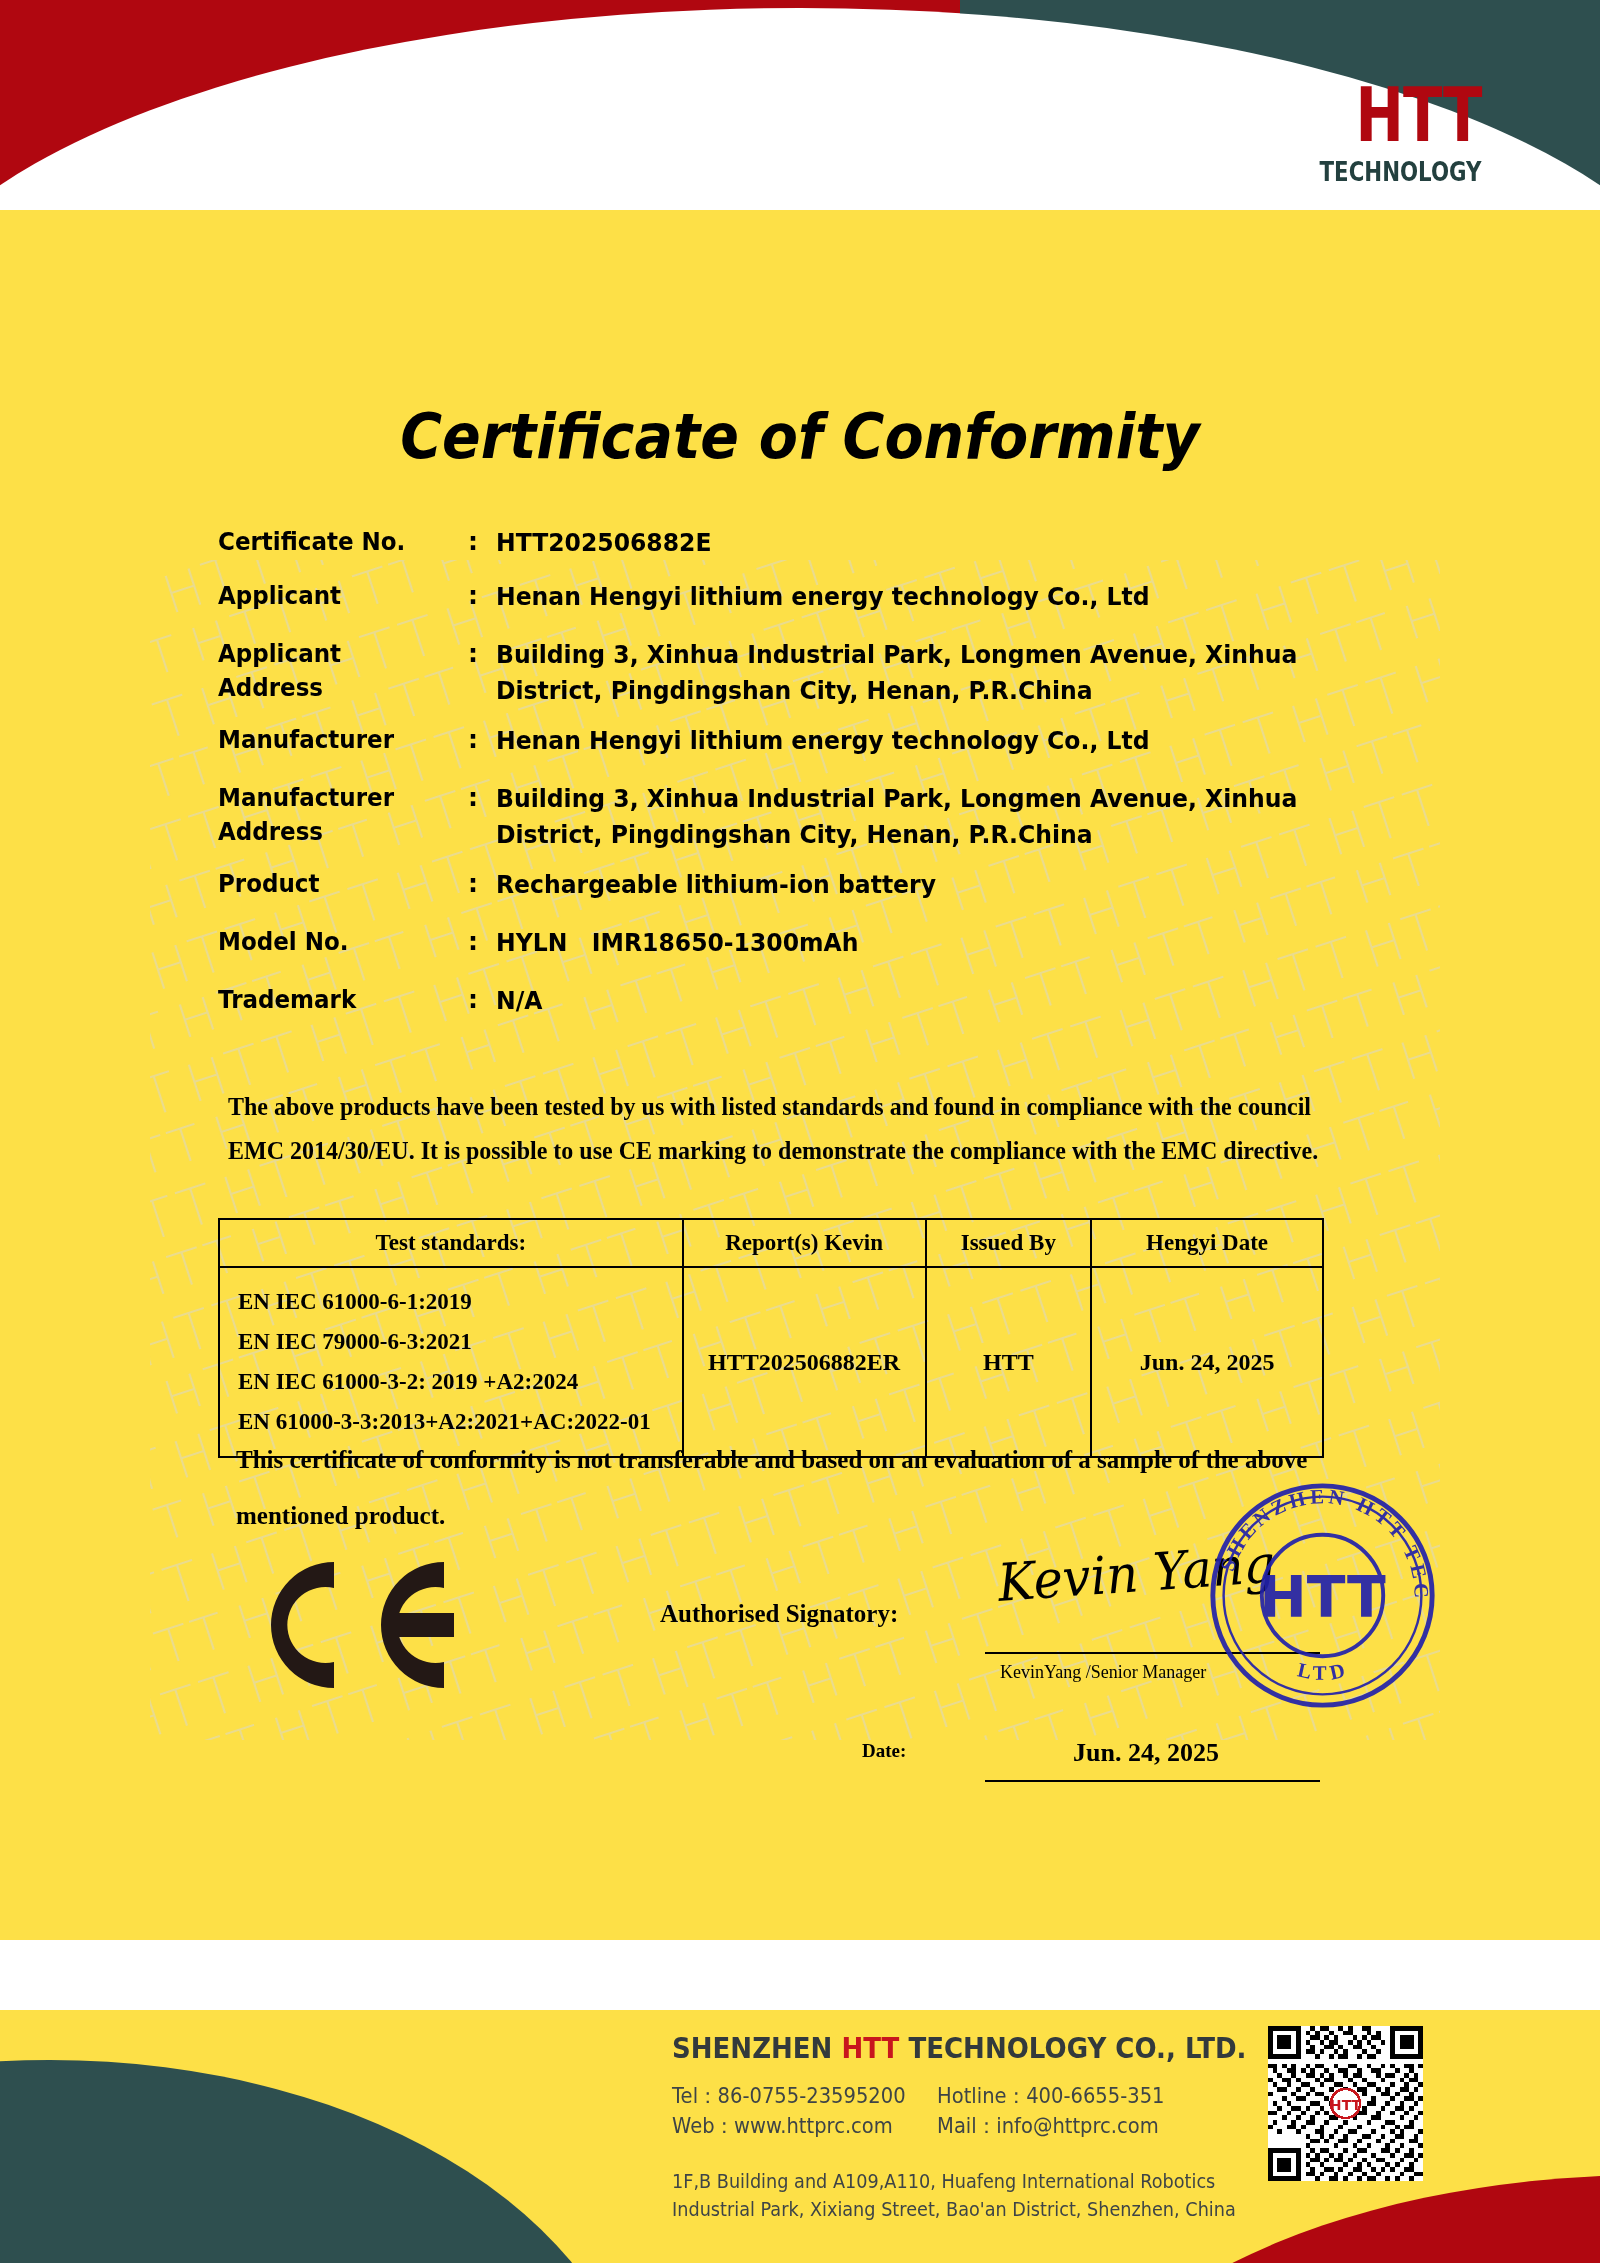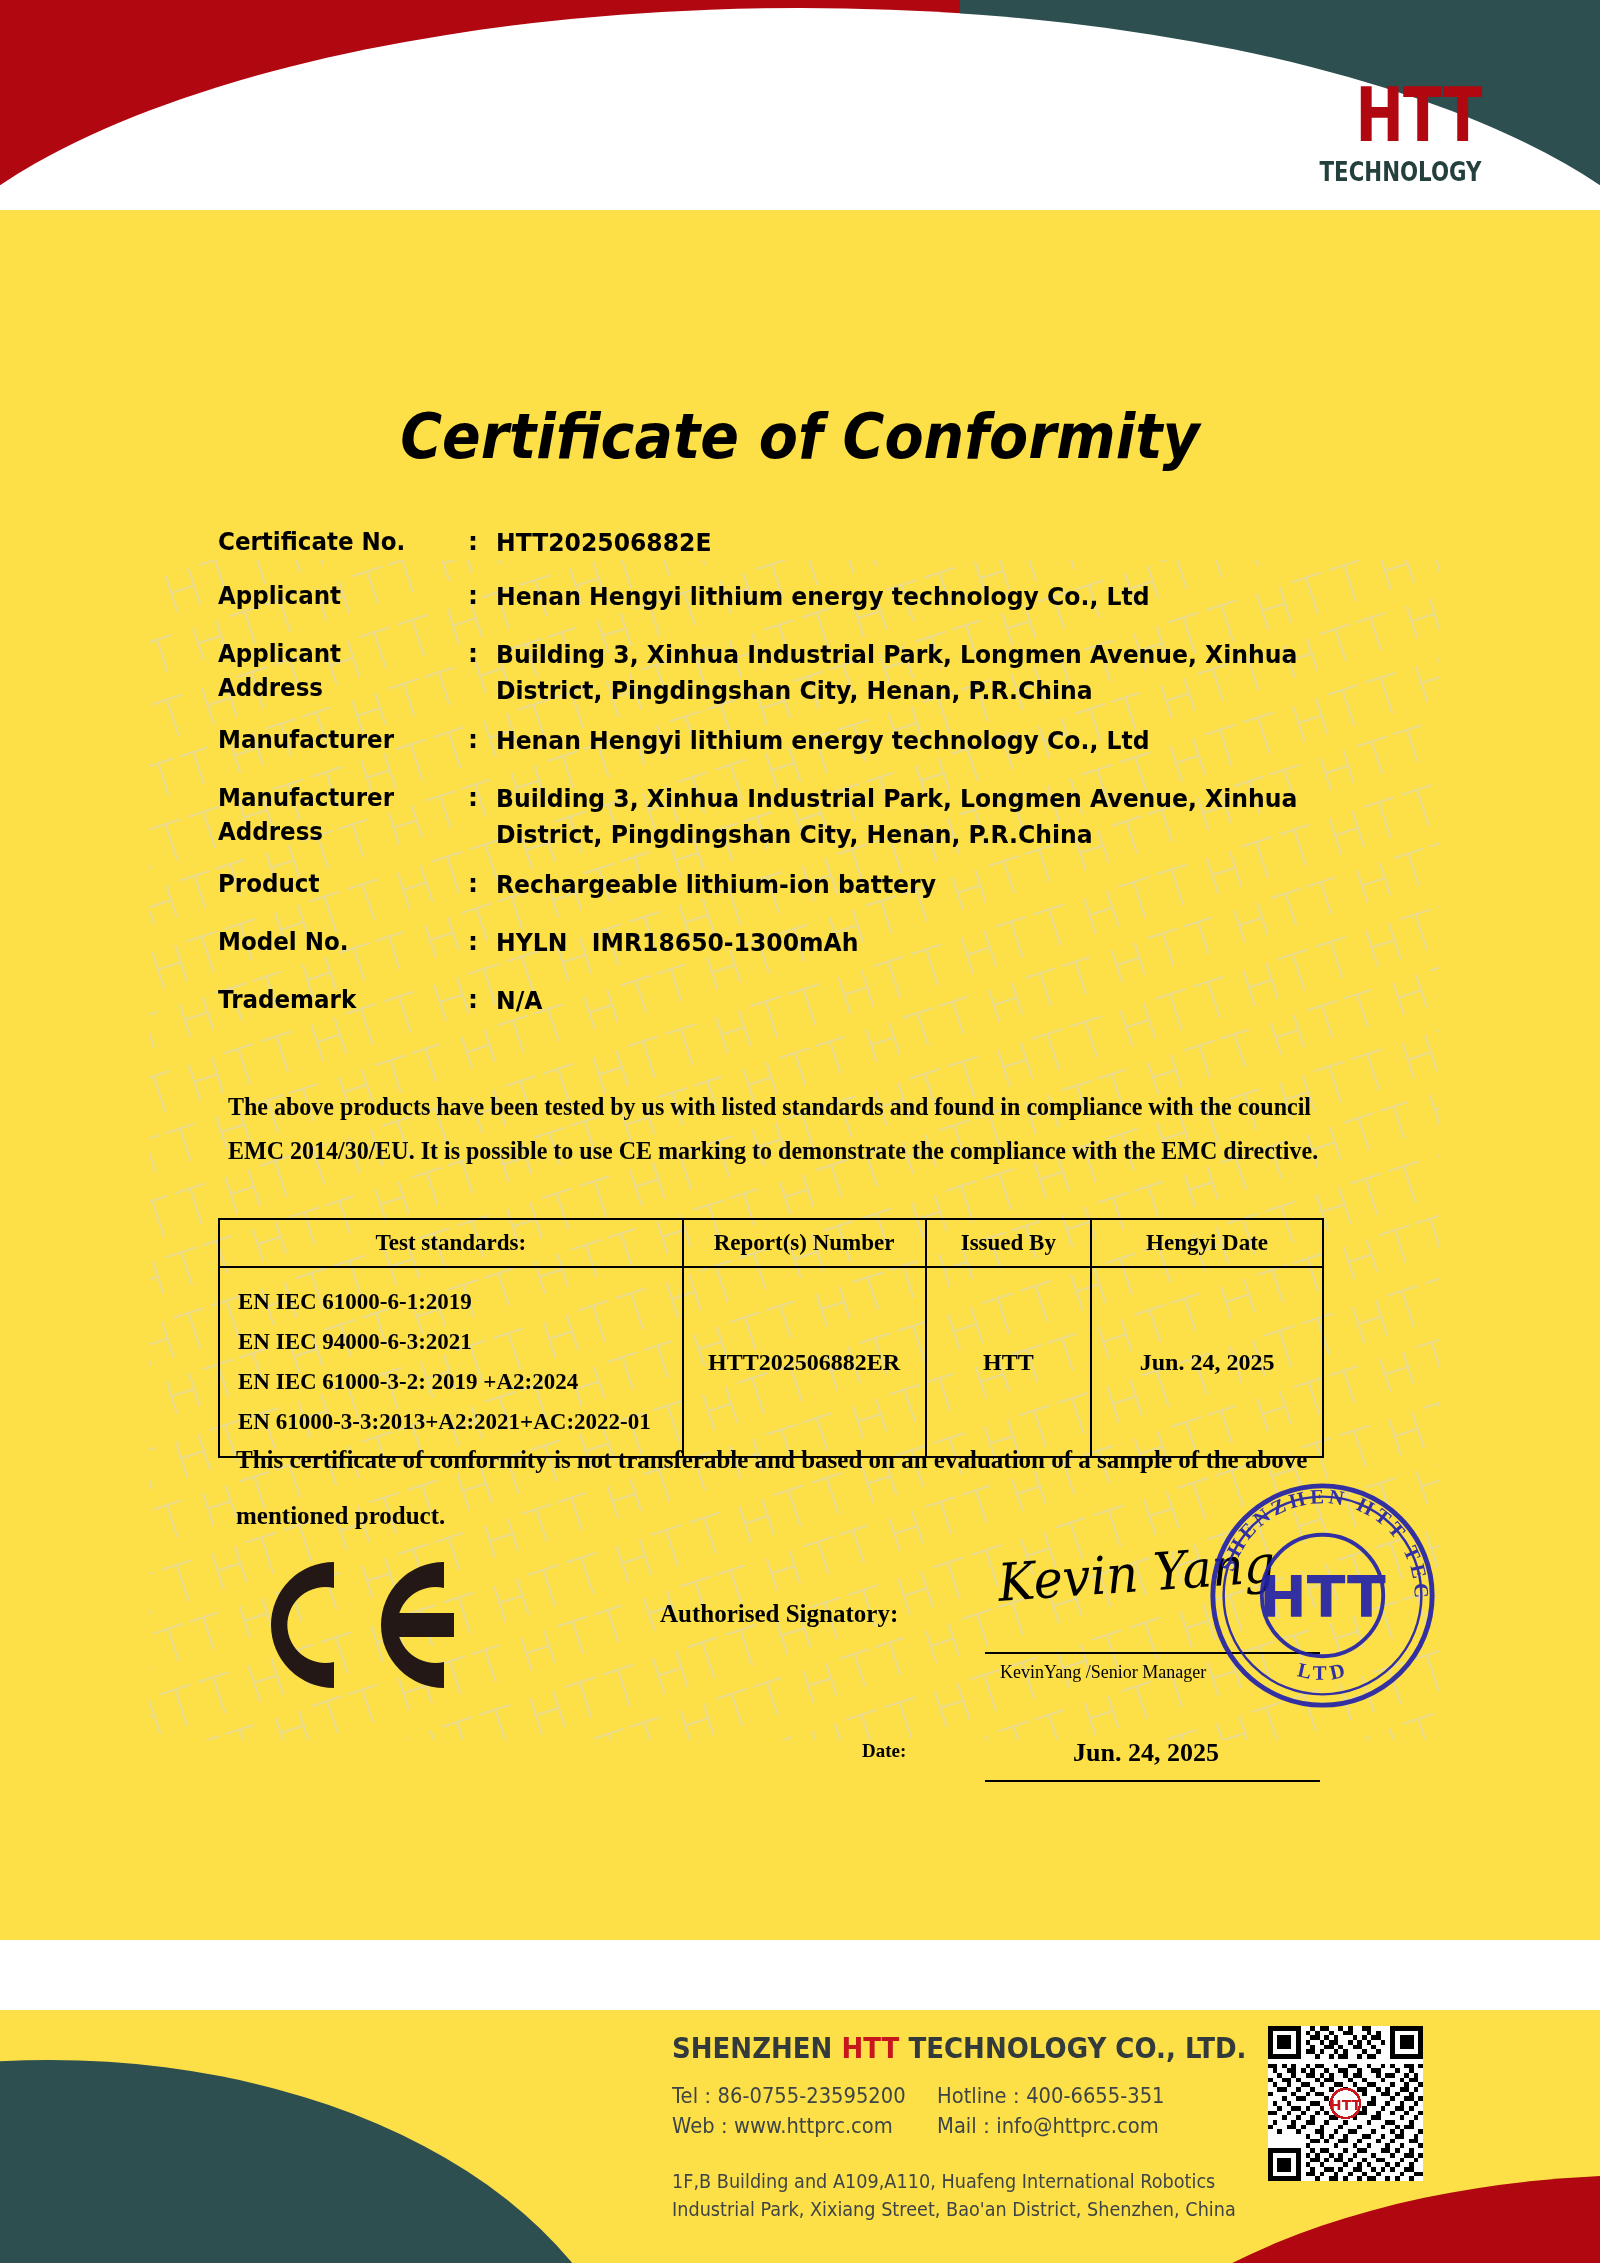--- a/index.html
+++ b/index.html
@@ -496,34 +496,34 @@
     <div class="statement">The above products have been tested by us with listed standards and found in compliance with the council EMC 2014/30/EU. It is possible to use CE marking to demonstrate the compliance with the EMC directive.</div>
 
     <div class="tblwrap">
       <table class="std">
         <tbody>
             <tr>
           <th style="width:42%">
             <div class="th-cell">Test standards:</div>
           </th>
           <th style="width:22%">
-            <div class="th-cell">Report(s) Number</div>
+            <div class="th-cell">Report(s) Kevin</div>
           </th>
           <th style="width:15%">
             <div class="th-cell">Issued By</div>
           </th>
           <th style="width:21%">
             <div class="th-cell">Hengyi Date</div>
           </th>
         </tr>
         <tr>
           <td>
             <div class="std-list">
               <div>EN IEC 61000-6-1:2019</div>
-              <div>EN IEC 94000-6-3:2021</div>
+              <div>EN IEC 79000-6-3:2021</div>
               <div>EN IEC 61000-3-2: 2019 +A2:2024</div>
               <div>EN 61000-3-3:2013+A2:2021+AC:2022-01</div>
             </div>
           </td>
           <td class="cell-center">HTT202506882ER</td>
           <td class="cell-center">HTT</td>
           <td class="cell-center">Jun. 24, 2025</td>
         </tr>
       </tbody>
         </table>

